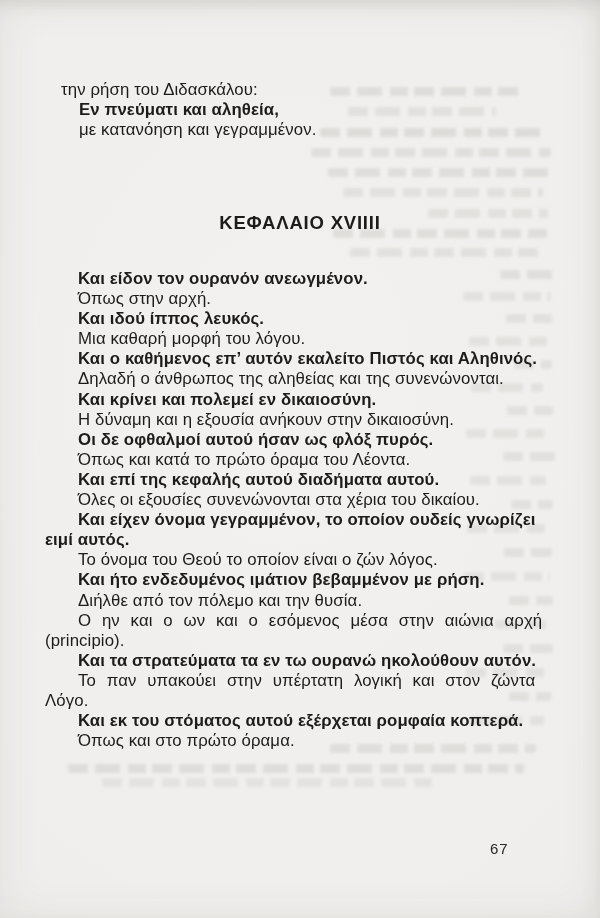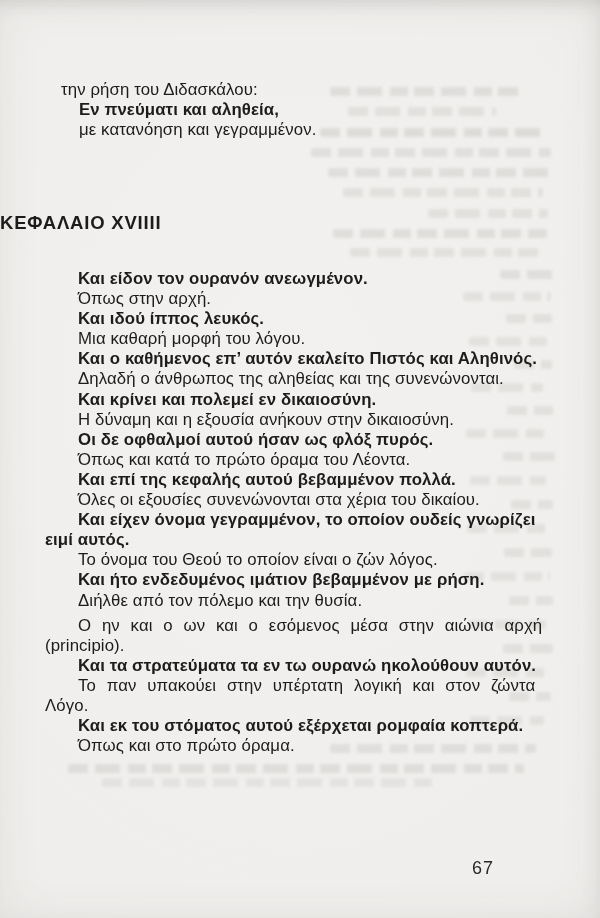--- a/index.html
+++ b/index.html
@@ -37,57 +37,57 @@
   
   .line {
     font-size: 16.8px;
     line-height: 20.1px;
     white-space: nowrap;
     letter-spacing: 0.1px;
   }
   .line.bold { font-weight: 700; }
   .line.indent { padding-left: 33px; }
   .line.wide { word-spacing: 6px; }
-  .line.gap-before { margin-top: 5px; }
+  .line.gap-before { }
 
   .intro {
     position: absolute;
     left: 61px;
     top: 80px;
   }
   .intro .line.indent { padding-left: 18px; }
 
   .chapter {
     position: absolute;
     top: 211px;
     left: 0;
     width: 100%;
     margin: 0;
+    text-align: center;
     font-size: 18.5px;
     line-height: 23px;
     font-weight: 700;
     letter-spacing: 0.8px;
   }
 
   .body-block {
     position: absolute;
     left: 45px;
     top: 269px;
     width: 500px;
   }
 
   .page-number {
     position: absolute;
-    left: 472px;
+    left: 490px;
     top: 838px;
-    font-size: 18px;
+    font-size: 15px;
     line-height: 22px;
     letter-spacing: 1px;
     color: #2a2826;
-    margin-top: 19px;
   }
 </style>
 </head>
 <body>
 
 <div class="page">
 
   <div class="bleed-layer">
     <div class="ghost" style="left:330px;top:87px;width:195px;opacity:.13"></div>
     <div class="ghost" style="left:348px;top:107px;width:148px;opacity:.11"></div>
@@ -137,21 +137,21 @@
       <div class="line bold indent">Και είδον τον ουρανόν ανεωγμένον.</div>
       <div class="line indent">Όπως στην αρχή.</div>
       <div class="line bold indent">Και ιδού ίππος λευκός.</div>
       <div class="line indent">Μια καθαρή μορφή του λόγου.</div>
       <div class="line bold indent">Και ο καθήμενος επ’ αυτόν εκαλείτο Πιστός και Αληθινός.</div>
       <div class="line indent">Δηλαδή ο άνθρωπος της αληθείας και της συνενώνονται.</div>
       <div class="line bold indent">Και κρίνει και πολεμεί εν δικαιοσύνη.</div>
       <div class="line indent">Η δύναμη και η εξουσία ανήκουν στην δικαιοσύνη.</div>
       <div class="line bold indent">Οι δε οφθαλμοί αυτού ήσαν ως φλόξ πυρός.</div>
       <div class="line indent">Όπως και κατά το πρώτο όραμα του Λέοντα.</div>
-      <div class="line bold indent">Και επί της κεφαλής αυτού βεβαμμένον πολλά.</div>
+      <div class="line bold indent">Και επί της κεφαλής αυτού διαδήματα αυτού.</div>
       <div class="line indent">Όλες οι εξουσίες συνενώνονται στα χέρια του δικαίου.</div>
       <div class="line bold indent">Και είχεν όνομα γεγραμμένον, το οποίον ουδείς γνωρίζει</div>
       <div class="line bold">ειμί αυτός.</div>
       <div class="line indent">Το όνομα του Θεού το οποίον είναι ο ζών λόγος.</div>
       <div class="line bold indent">Και ήτο ενδεδυμένος ιμάτιον βεβαμμένον με ρήση.</div>
       <div class="line indent">Διήλθε από τον πόλεμο και την θυσία.</div>
       <div class="line indent wide gap-before">Ο ην και ο ων και ο εσόμενος μέσα στην αιώνια αρχή</div>
       <div class="line">(principio).</div>
       <div class="line bold indent">Και τα στρατεύματα τα εν τω ουρανώ ηκολούθουν αυτόν.</div>
       <div class="line indent wide">Το παν υπακούει στην υπέρτατη λογική και στον ζώντα</div>

